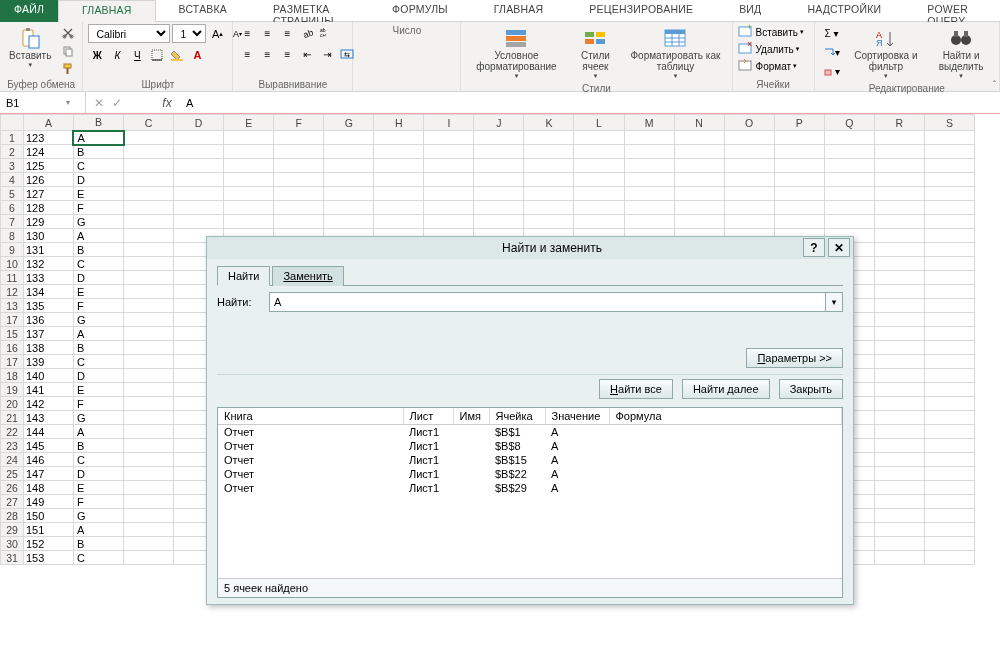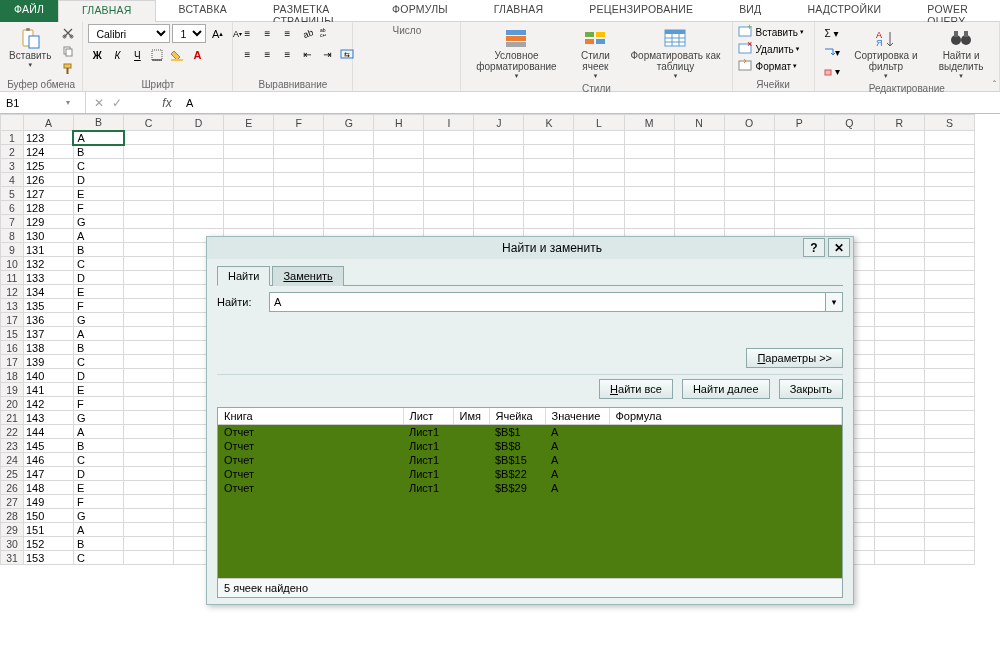--- a/index.html
+++ b/index.html
@@ -58,21 +58,21 @@
 .dlg-tab u { text-decoration: underline; }
 .dlg-row { display: flex; align-items: center; margin: 6px 0; }
 .dlg-row label { width: 52px; }
 .dlg-combo { flex: 1; display: flex; }
 .dlg-combo input { flex: 1; border: 1px solid #8fa8a8; border-right: none; padding: 2px 4px; font-size: 11px; height: 20px; }
 .dlg-combo .drop { width: 18px; height: 20px; border: 1px solid #8fa8a8; background: #f4f8f8; display: flex; align-items: center; justify-content: center; cursor: pointer; font-size: 9px; }
 .dlg-opts { text-align: right; margin: 36px 0 6px; }
 .dlg-btn { background: linear-gradient(#f8fcfc,#dde8e8); border: 1px solid #8fa8a8; padding: 3px 10px; cursor: pointer; font-size: 11px; }
 .dlg-actions { text-align: right; padding: 4px 0; border-top: 1px solid #c8d8d8; margin-top: 6px; }
 .dlg-actions .dlg-btn { margin-left: 6px; }
-.results { background: #4d7c0f; border: 1px solid #8fa8a8; margin-top: 4px; }
+.results { background: #ffffff; border: 1px solid #8fa8a8; margin-top: 4px; }
 .results table { width: 100%; border-collapse: collapse; font-size: 11px; }
 .results th { text-align: left; padding: 2px 6px; border-right: 1px solid #ddd; font-weight: 400; background: #fff; border-bottom: 1px solid #ccc; }
 .results td { padding: 1px 6px; }
 .results-scroll { height: 170px; overflow: auto; }
 .results-status { padding: 3px 6px; border-top: 1px solid #ccc; background: #f4f8f8; }
 </style>
 </head>
 <body>
 
 <div class="tabbar">

